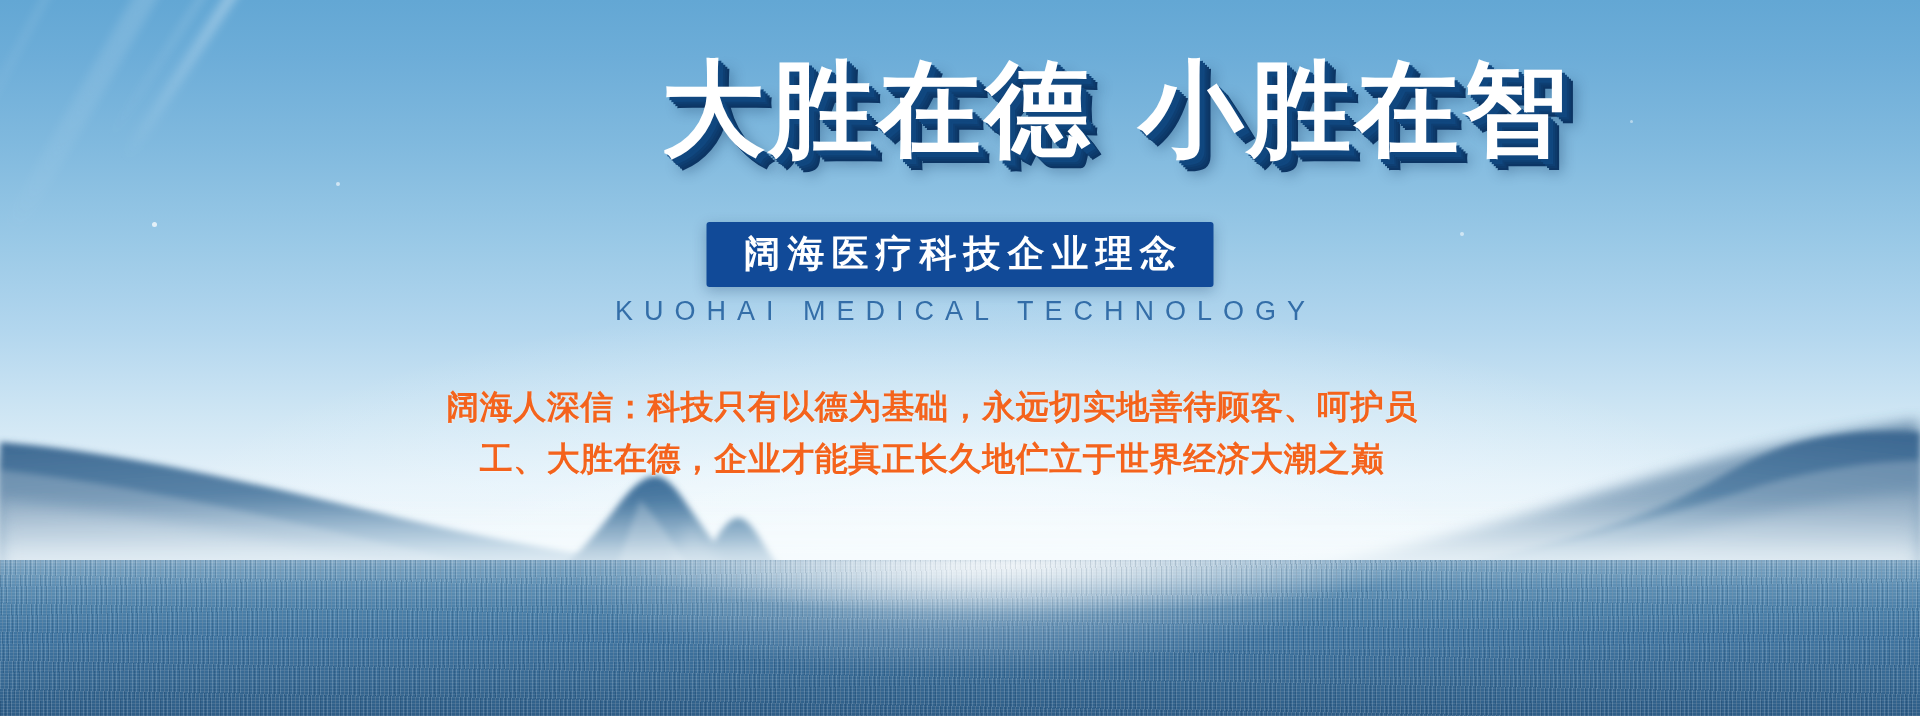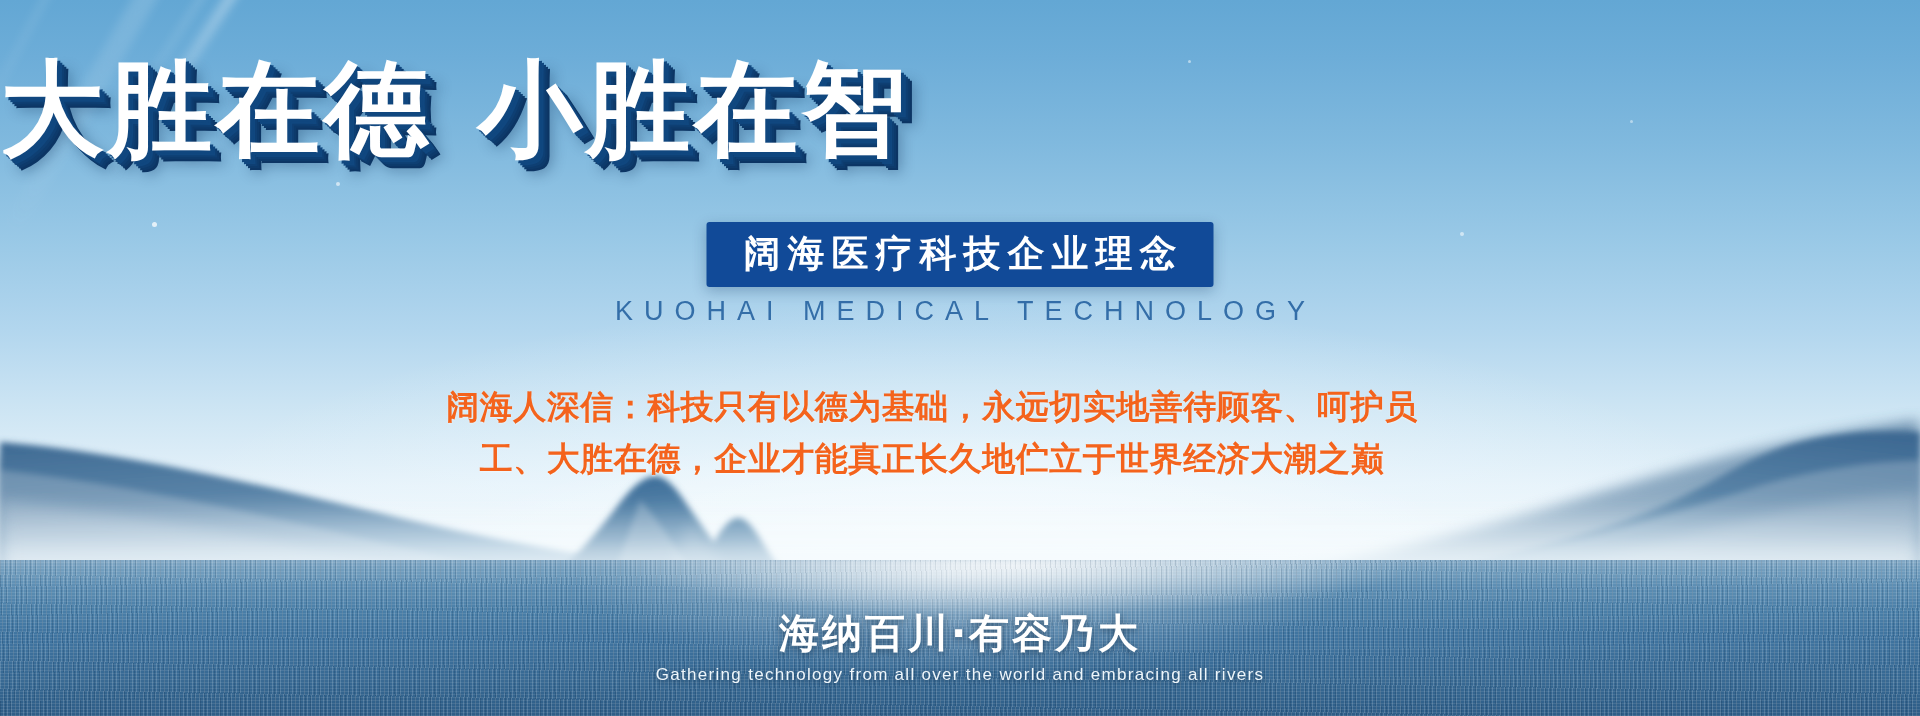--- a/index.html
+++ b/index.html
@@ -94,21 +94,21 @@
     background:radial-gradient(ellipse at 50% 10%, rgba(255,255,255,.55) 0%, rgba(255,255,255,.18) 42%, rgba(255,255,255,0) 75%);
     filter:blur(2px);
   }
   .wave-band{position:absolute;left:0;width:1920px;background:rgba(255,255,255,.10);filter:blur(2px);}
 
   
   .content{position:absolute;left:0;top:0;width:1920px;height:716px;}
 
   .headline{
     position:absolute; left:0; top:48px; width:1571px;
-    text-align:left;
+    text-align:right;
     font-family:"DejaVu Sans","Liberation Sans",sans-serif;
     font-weight:bold;
     font-size:104px;
     line-height:1.18;
     letter-spacing:4px;
     color:#ffffff;
     text-shadow:
        3px 3px 0 #10477f,
        5px 5px 0 #10477f,
        7px 7px 0 #0e3f73,
@@ -305,19 +305,15 @@
       <div class="badge-text">阔海医疗科技企业理念</div>
     </div>
 
     <div class="subtitle-en">KUOHAI MEDICAL TECHNOLOGY</div>
 
     <div class="creed">
       <span class="ln">阔海人深信：科技只有以德为基础，永远切实地善待顾客、呵护员</span>
       <span class="ln">工、大胜在德，企业才能真正长久地伫立于世界经济大潮之巅</span>
     </div>
 
-    <div class="tagline">
-      <div class="tagline-cn">海纳百川·有容乃大</div>
-      <div class="tagline-en">Gathering technology from all over the world and embracing all rivers</div>
-    </div>
 
   </div>
 </div>
 
 </body></html>

